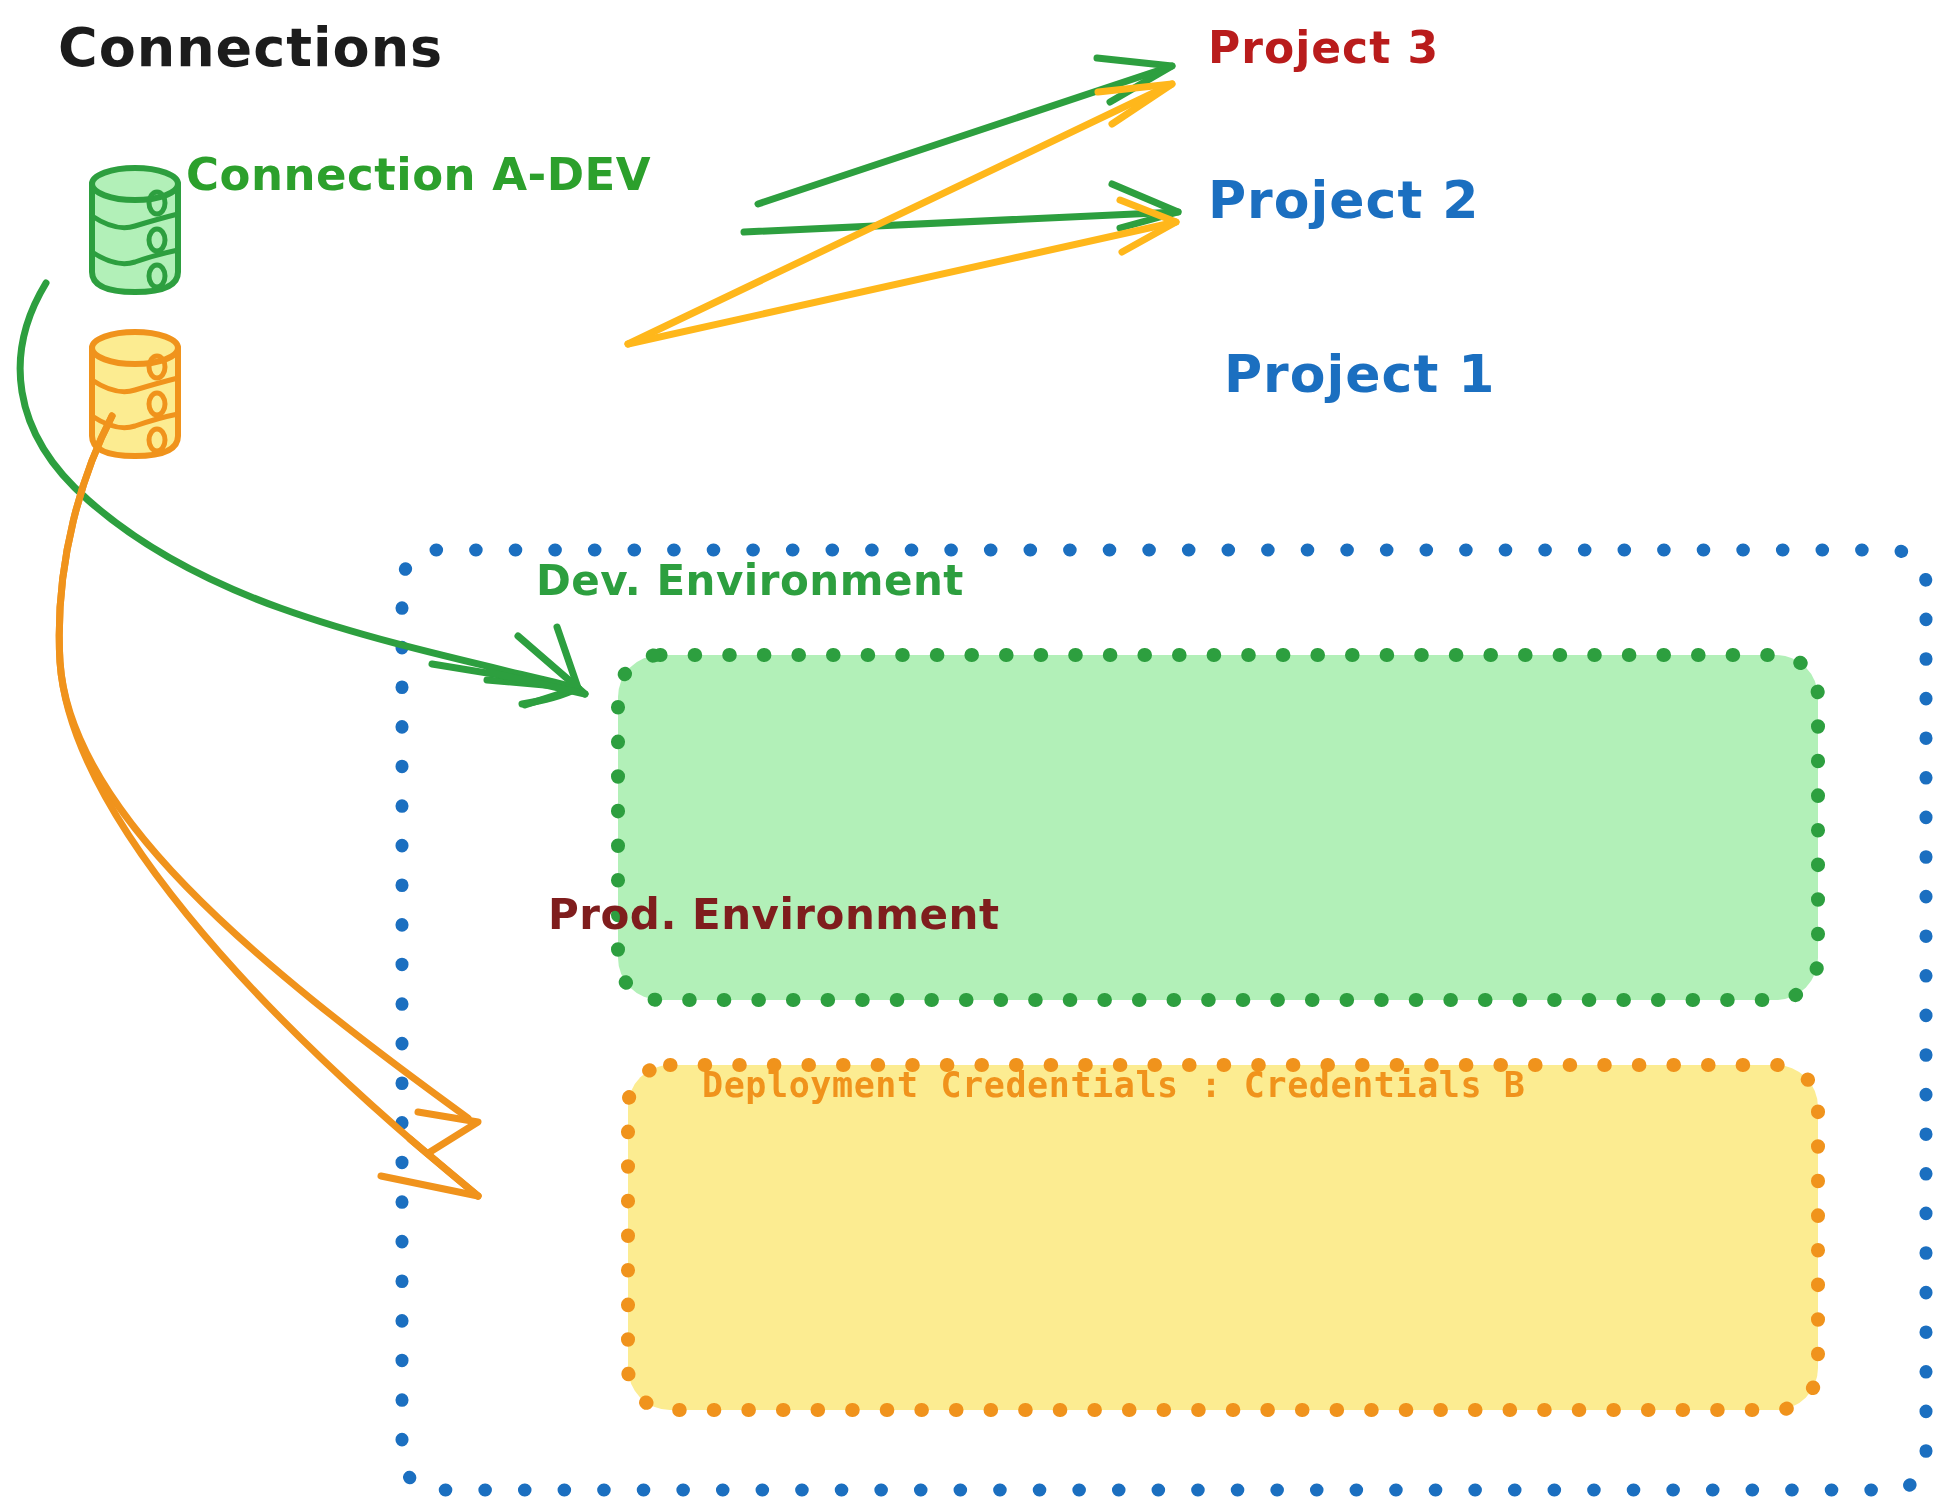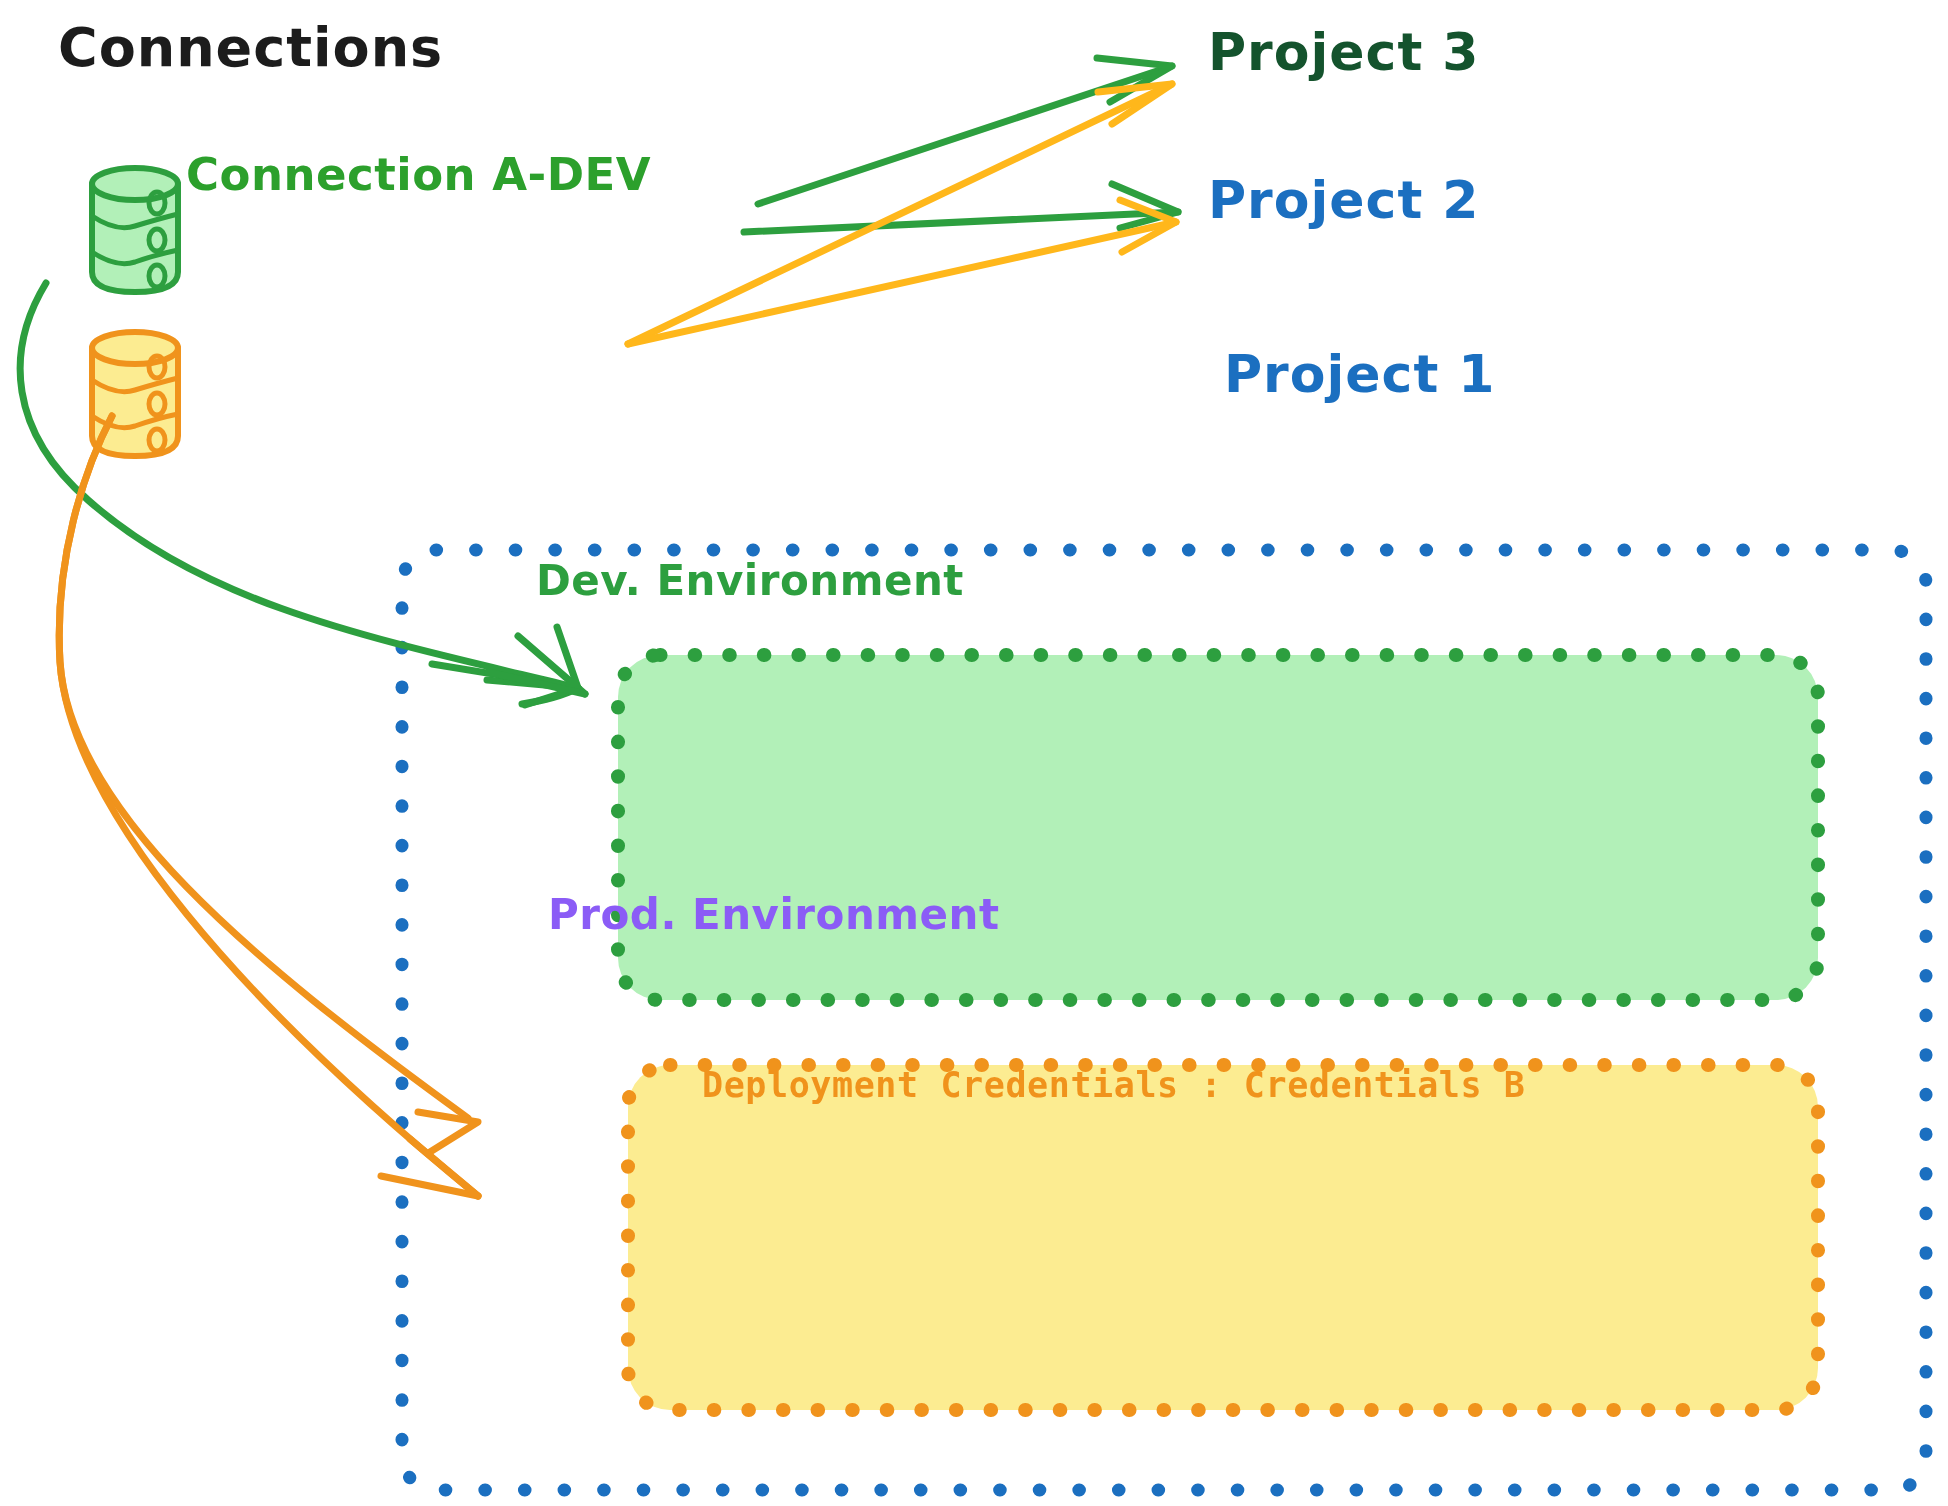--- a/index.html
+++ b/index.html
@@ -56,22 +56,22 @@
   #label-conn-b {
     left: 178px;
     top: 312px;
     font-size: 44px;
     color: #f59300;
     letter-spacing: 0.5px;
   }
   #label-project-3 {
     left: 1208px;
     top: 22px;
-    font-size: 52px;
-    color: #14532d;
+    font-size: 44px;
+    color: #b91c1c;
     letter-spacing: 1px;
   }
   #label-project-2 {
     left: 1208px;
     top: 170px;
     font-size: 52px;
     color: #1b6fc0;
     letter-spacing: 1px;
   }
   #label-project-1 {
@@ -85,21 +85,21 @@
     left: 536px;
     top: 556px;
     font-size: 42px;
     color: #2d9f3f;
     letter-spacing: 0.5px;
   }
   #label-prod-env {
     left: 548px;
     top: 890px;
     font-size: 42px;
-    color: #8b5cf6;
+    color: #7f1d1d;
     letter-spacing: 0.5px;
   }
   #label-dev-creds {
     left: 812px;
     top: 726px;
     font-size: 35px;
     color: #2d9f3f;
     letter-spacing: 0.6px;
   }
   #label-prod-creds {

